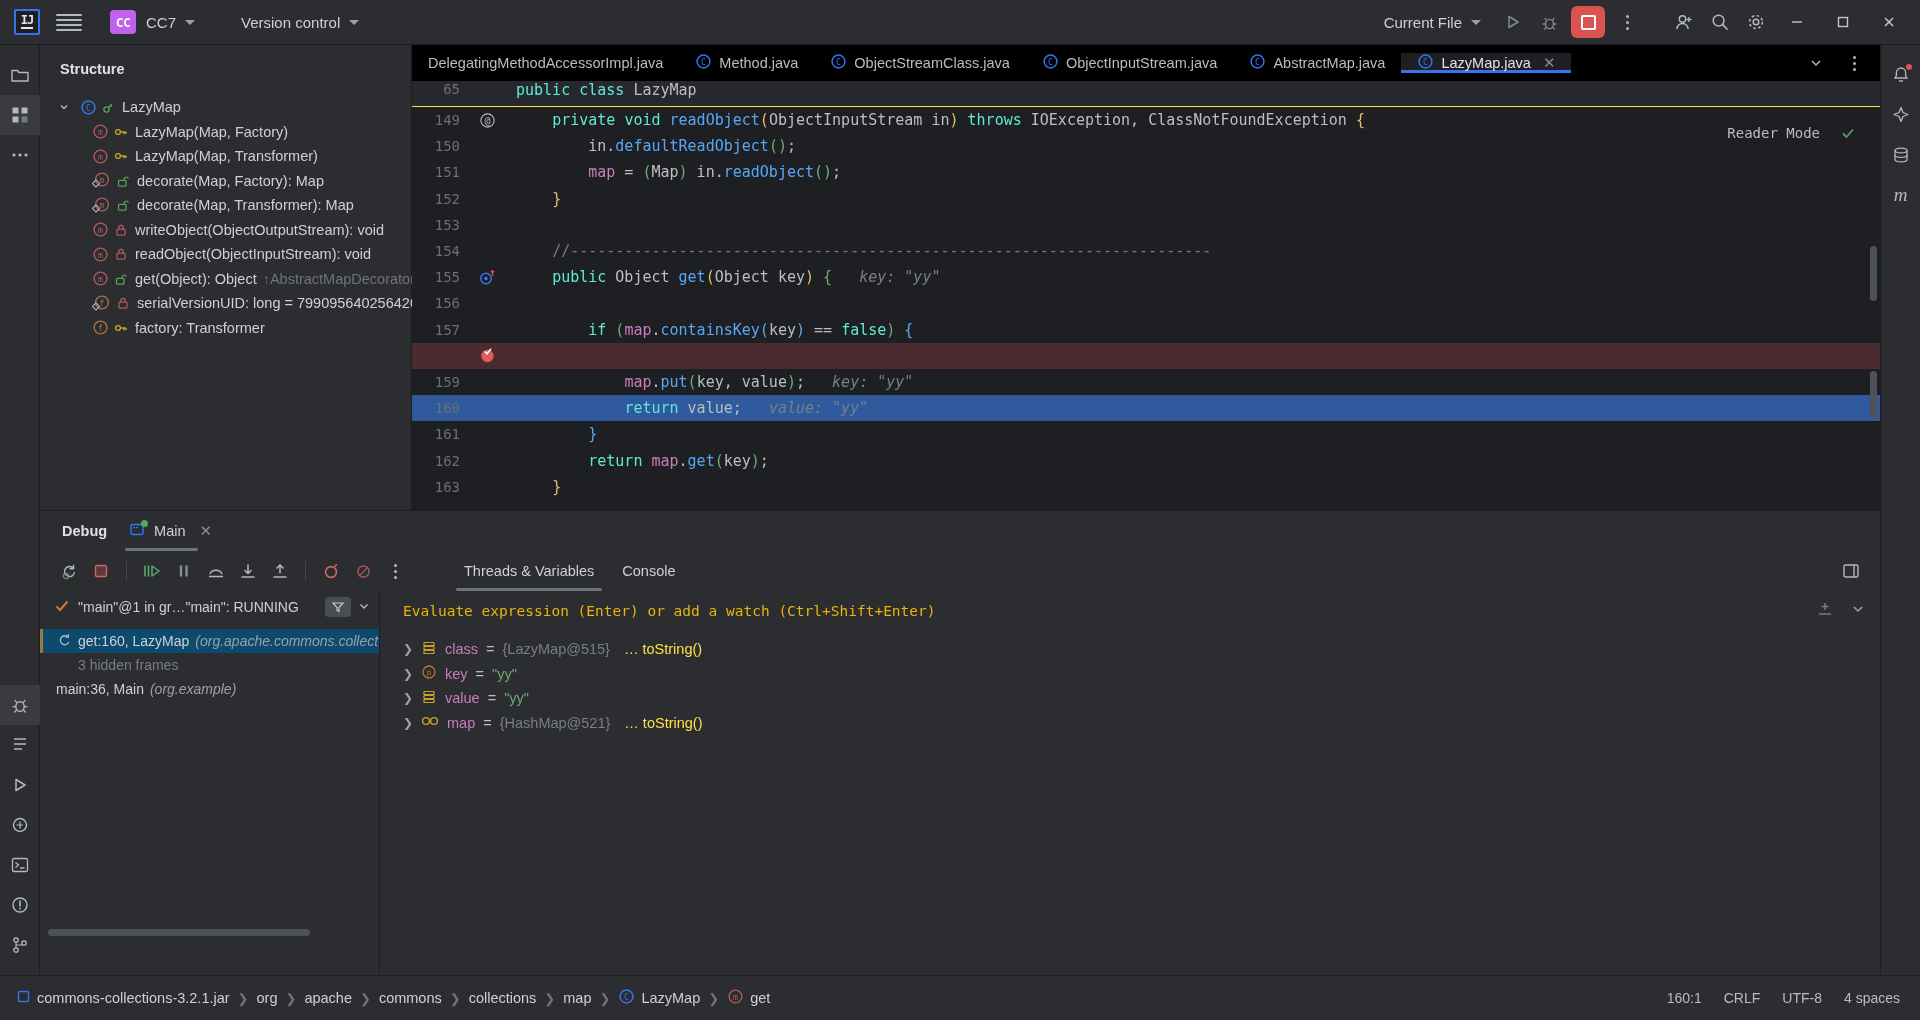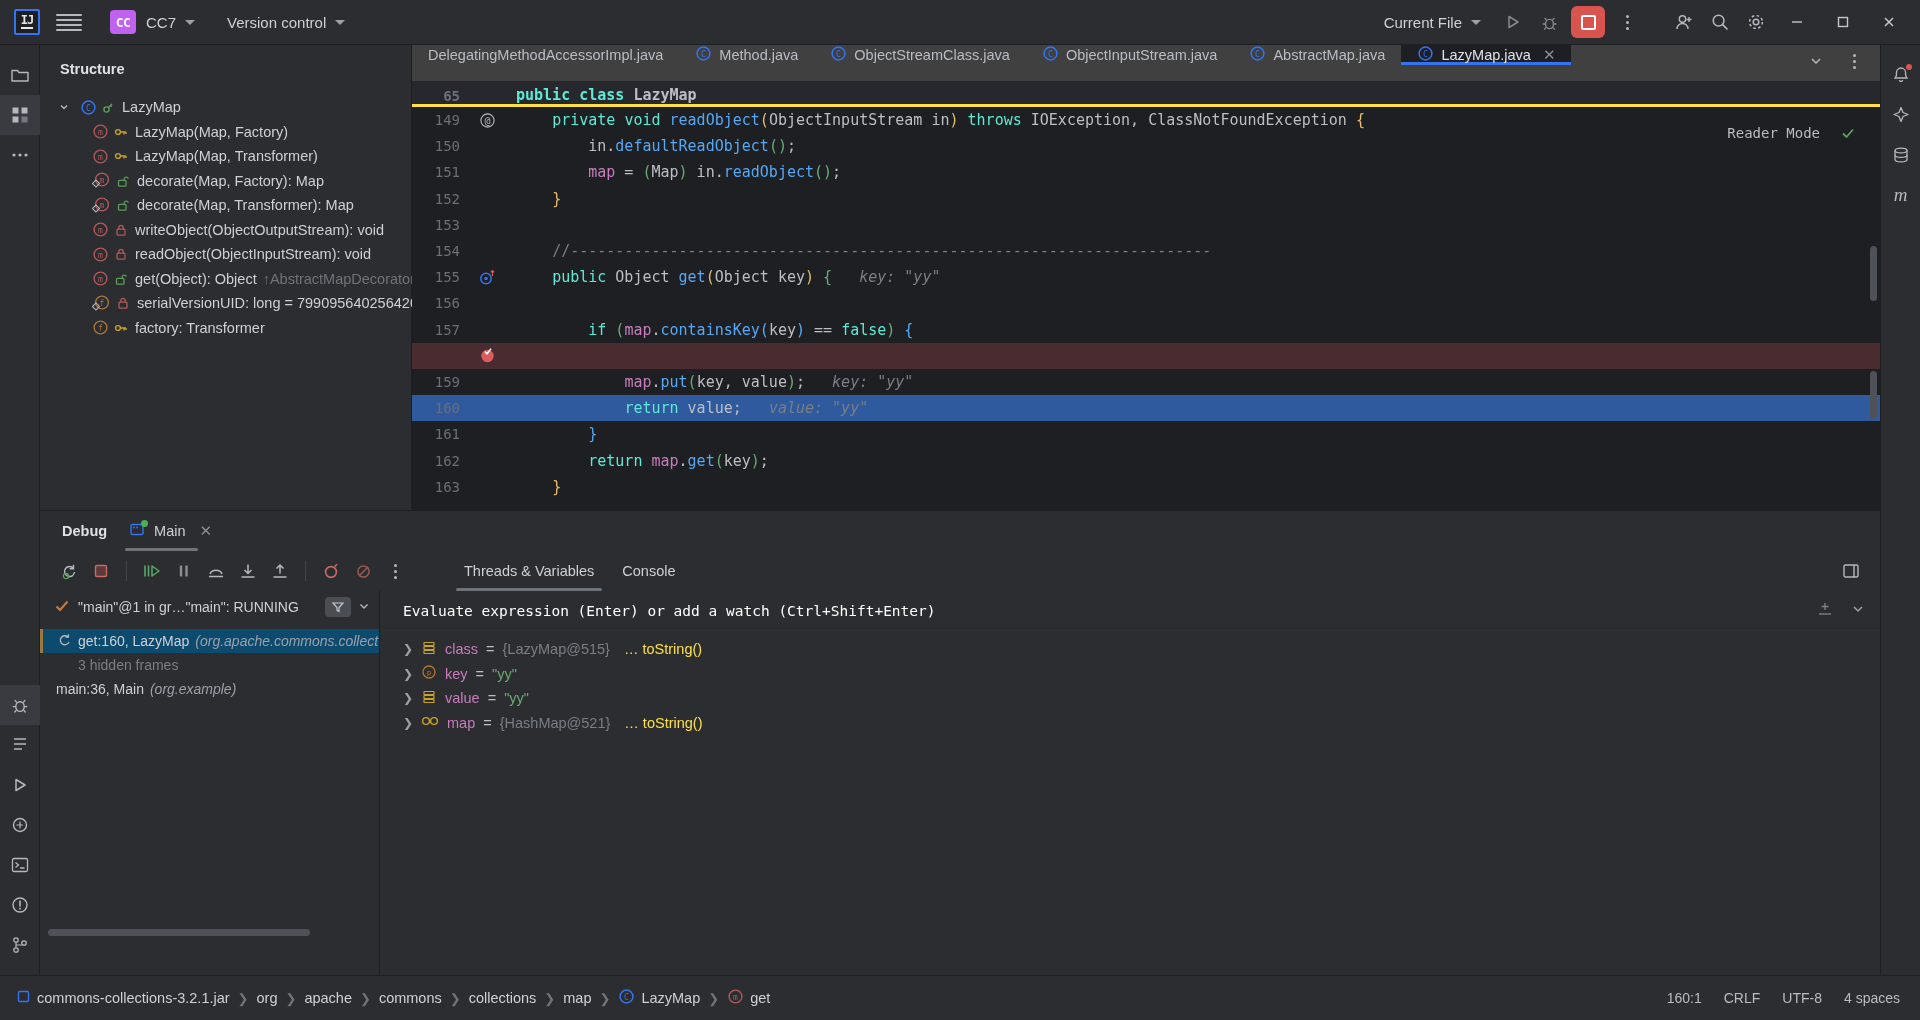--- a/index.html
+++ b/index.html
@@ -79,31 +79,31 @@
   .tree { margin-top:18px; }
   .trow { display:flex; align-items:center; height:24.5px; padding-left:16px; white-space:nowrap;
     font-size:14.5px; color:#ced0d6; cursor:pointer; }
   .trow .tw { width:16px; display:flex; align-items:center; justify-content:center; }
   .ic { display:flex; align-items:center; justify-content:center; margin-right:5px; flex:none;}
   .tlabel { margin-left:2px; }
   .tdim { color:#6f737a; }
 
   
   #editor-wrap { position:absolute; left:412px; top:45px; width:1468px; height:465px; background:#1e1f22; }
-  #tabs { height:36px; background:#404040; display:flex; align-items:flex-start; position:relative; }
+  #tabs { height:36px; background:#000000; display:flex; align-items:center; position:relative; }
   .tab { display:flex; align-items:center; padding:0 16px; font-size:14.5px; color:#b9bcc2;
     white-space:nowrap; cursor:pointer; gap:7px; }
   .tab.active { background:#1e1f22; color:#dfe1e5; box-shadow: inset 0 -3px 0 #3574f0; }
   .tab .close { color:#8a8e96; font-size:15px; margin-left:5px; }
   .tabs-right { margin-left:auto; display:flex; align-items:center; padding-right:8px; gap:2px;}
 
   #code { position:absolute; left:0; top:36px; width:1468px; height:429px; background:#1e1f22;
     font-family:"DejaVu Sans Mono", monospace; font-size:15px; overflow:hidden; }
-  .sticky { height:26px; background:#26282e; display:flex; align-items:flex-end; position:relative;
-    border-bottom:3px solid #fde047;font-weight:bold; }
+  .sticky { height:26px; background:#26282e; display:flex; align-items:flex-start; position:relative;
+    border-bottom:1px solid #fde047; }
   .ln { width:62px; text-align:right; padding-right:14px; color:#6b6f76; flex:none; font-size:14px;}
   .gut { width:26px; flex:none; display:flex; align-items:center; justify-content:center; }
   .cline { height:26.2px; display:flex; align-items:center; position:relative; white-space:pre; }
   .cline .txt { color:#bcbec4; }
   .kw { color:#5eead4; }
   .fn { color:#56a8f5; }
   .fld { color:#c77dbb; }
   .cmt { color:#7a7e85; }
   .type { color:#bcbec4; }
   .br1 { color:#e8bf6a; }
@@ -139,21 +139,21 @@
     font-size:14px; color:#ced0d6; }
   .frame { height:24px; display:flex; align-items:center; font-size:14px; color:#ced0d6;
     padding-left:16px; gap:6px; white-space:nowrap; cursor:pointer; }
   .frame.sel { background:#0c4a6e; box-shadow: inset 3px 0 0 #9a7b3f; }
   .frame .pkg { color:#9da0a8; font-style:italic; }
   .frame.dim { color:#7a7e85; padding-left:38px; }
 
   #vars-col { position:absolute; left:341px; top:80px; width:1499px; height:385px; }
   #eval-bar { height:40px; display:flex; align-items:center; padding:0 14px 0 22px;
     border-bottom:1px solid #303236; }
-  #eval-bar .ph { color:#ffffff; font-size:14.5px; font-family:"DejaVu Sans Mono", monospace;}
+  #eval-bar .ph { color:#eab308; font-size:14.5px; font-family:"DejaVu Sans Mono", monospace;}
   .vrow { height:24.5px; display:flex; align-items:center; padding-left:22px; gap:8px;
     font-size:14.5px; color:#ced0d6; cursor:pointer; white-space:nowrap;}
   .vname { color:#c77dbb; }
   .vobj { color:#7a7e85; }
   .vstr { color:#6aab73; }
   .vlink { color:#fde047; }
   .arrow { color:#9da0a8; font-size:12px; width:10px; }
 
   
   #status { position:absolute; left:0; bottom:0; width:1920px; height:45px; background:#2b2d30;
@@ -180,21 +180,21 @@
         <i></i>
         <i></i>
         <i></i>
     </div>
     <div class="tb-item">
       <div class="proj-badge">CC</div>
       <span class="tb-text">CC7</span>
       <i class="chev"></i>
     </div>
     <div class="tb-item" style="margin-left:14px">
-      <span class="tb-text" style="margin-left:2px">Version control</span>
+      <span class="tb-text" style="margin-left:16px">Version control</span>
       <i class="chev"></i>
     </div>
   </div>
 
   <div class="tb-right">
     <div class="run-cfg">
       <span>Current File</span>
       <i class="chev"></i>
     </div>
     <div class="icobtn">

